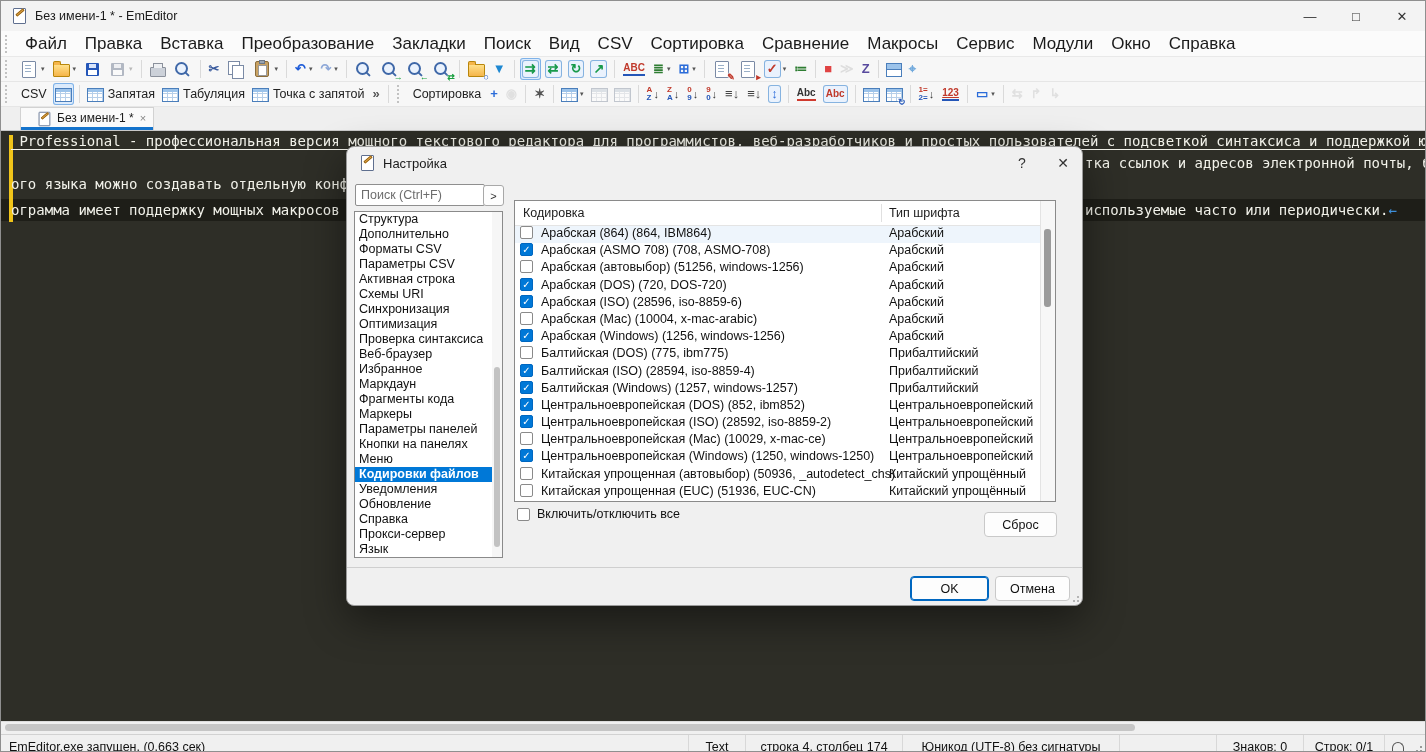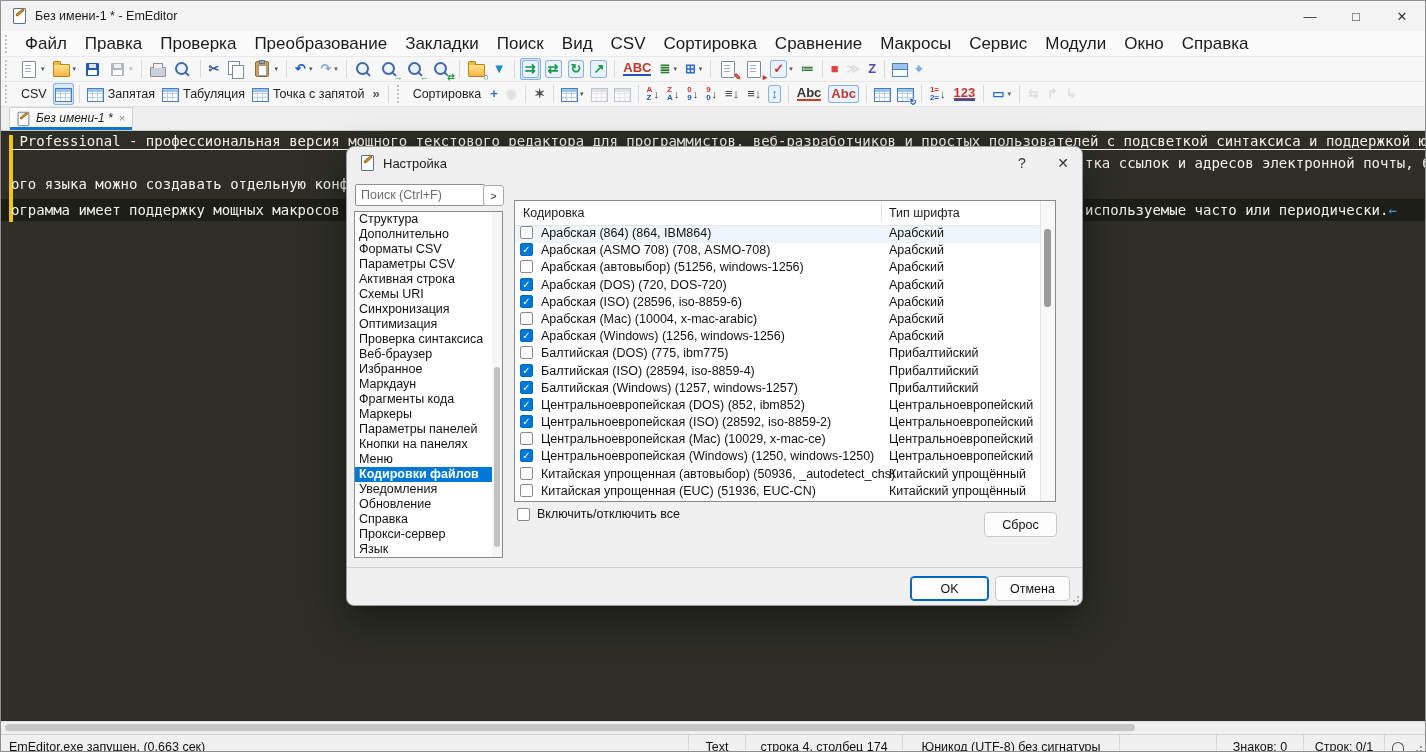--- a/index.html
+++ b/index.html
@@ -25,21 +25,21 @@
   .toolbar{height:24px;background:#f7f7f7;display:flex;align-items:center;border-bottom:1px solid #e6e6e6;overflow:hidden;}
   .grip{width:4px;height:18px;border-left:2px dotted #c2c2c2;margin:0 5px 0 4px;flex:0 0 auto;}
   .tsep{width:1px;height:18px;background:#dadada;margin:0 4px;flex:0 0 auto;}
   .tlabel{font-size:12.5px;color:#222;margin:0 5px;flex:0 0 auto;}
   .tbtn{display:inline-flex;align-items:center;height:22px;padding:0 3px;margin:0 1px;border-radius:3px;position:relative;flex:0 0 auto;}
   .tbtn.act{background:#dcebfc;box-shadow:0 0 0 1px #7fb2e8 inset;}
   .tbtn.dis{opacity:.38;filter:grayscale(70%);}
   .tbtn .tbl{font-size:12.5px;color:#222;margin-left:5px;}
   .dd{font-size:7px;color:#555;margin-left:3px;}
   .g{font-size:13px;line-height:16px;font-weight:bold;}
-  .gsmall{font-size:13px;letter-spacing:0;}
+  .gsmall{font-size:10px;letter-spacing:0;}
   .gu{border-bottom:2px solid #2456b8;line-height:12px;}
   .gstrike{border-bottom:2px solid #d03a2e;line-height:12px;}
   .gbox{background:#eaf2fd;box-shadow:0 0 0 1px #86b3e0;padding:0 2px;border-radius:2px;}
   .badge{position:absolute;right:-1px;bottom:-2px;font-size:9px;font-weight:bold;color:#1a9e3f;text-shadow:0 0 2px #fff,0 0 2px #fff;}
   .sortw{display:inline-flex;align-items:center;}
   .scol{display:inline-flex;flex-direction:column;font-weight:bold;font-size:8px;line-height:8px;}
   .stop{color:#c0392b;}.sbot{color:#2456b8;}
   .sarr{font-size:11px;color:#333;margin-left:1px;}
 
   
@@ -59,21 +59,21 @@
   .ic.copy:after{content:"";position:absolute;left:3px;top:3px;width:10px;height:12px;background:#fff;border:1px solid #7a8aa5;}
   .ic.paste{width:12px;height:14px;background:#c9a263;border:1px solid #8a6d3b;border-radius:2px;margin:0 2px;}
   .ic.paste:before{content:"";position:absolute;top:-2px;left:3px;width:4px;height:2px;background:#9aa5b1;border:1px solid #6b7685;}
   .ic.paste:after{content:"";position:absolute;top:3px;left:2px;width:7px;height:9px;background:#fff;border:1px solid #999;}
   .ic.grid{width:15px;height:12px;margin-top:2px;box-shadow:0 0 0 1px #4a7ebb;background-color:#fff;background-image:linear-gradient(#9cc3ea 0 3px,transparent 3px),repeating-linear-gradient(90deg,transparent 0 4px,#b7cfe9 4px 5px),repeating-linear-gradient(0deg,transparent 0 3px,#b7cfe9 3px 4px);}
   .ic.split{width:14px;height:12px;margin-top:2px;box-shadow:0 0 0 1px #4a7ebb;background:linear-gradient(#9cc3ea 0 5px,#fff 5px);}
   .ic.split:after{content:"";position:absolute;left:0;right:0;top:5px;height:1px;background:#4a7ebb;}
 
   
   .tabbar{height:23px;background:#efefef;display:flex;align-items:flex-end;border-bottom:1px solid #c9c9c9;}
-  .tab{position:relative;height:22px;display:flex;align-items:center;background:#fafafa;border:1px solid #d2d2d2;border-bottom:none;margin-left:8px;padding:0 7px 0 5px;font-style:italic;}
+  .tab{position:relative;height:22px;display:flex;align-items:center;background:#fafafa;border:1px solid #d2d2d2;border-bottom:none;margin-left:19px;padding:0 7px 0 15px;}
   .tab:after{content:"";position:absolute;left:0;right:0;bottom:0;height:3px;background:#1473cc;}
   .tab .tname{font-size:12px;color:#1b1b1b;margin:0 6px 2px 5px;}
   .tab .tclose{font-size:11px;color:#888;margin-bottom:2px;}
   .tab .appico{margin-left:0;transform:scale(.9);}
 
   
   .editor{position:relative;height:590px;background:#2e2e27;overflow:hidden;font-family:"DejaVu Sans Mono",monospace;font-size:14px;color:#f2f2ea;}
   .activeline{position:absolute;left:0;right:0;top:68px;height:22px;background:#1e1e18;}
   .changebar{position:absolute;left:8px;top:4px;width:4px;height:87px;background:#f0c419;}
   .eline{position:absolute;white-space:pre;line-height:21px;}
@@ -150,21 +150,21 @@
       <span class="wbtn">—</span>
       <span class="wbtn">□</span>
       <span class="wbtn">✕</span>
     </div>
   </div>
 
   <div class="menubar" id="menubar">
     <span class="grip"></span>
   <span class="mitem">Файл</span>
       <span class="mitem">Правка</span>
-      <span class="mitem">Проверка</span>
+      <span class="mitem">Вставка</span>
       <span class="mitem">Преобразование</span>
       <span class="mitem">Закладки</span>
       <span class="mitem">Поиск</span>
       <span class="mitem">Вид</span>
       <span class="mitem">CSV</span>
       <span class="mitem">Сортировка</span>
       <span class="mitem">Сравнение</span>
       <span class="mitem">Макросы</span>
       <span class="mitem">Сервис</span>
       <span class="mitem">Модули</span>

